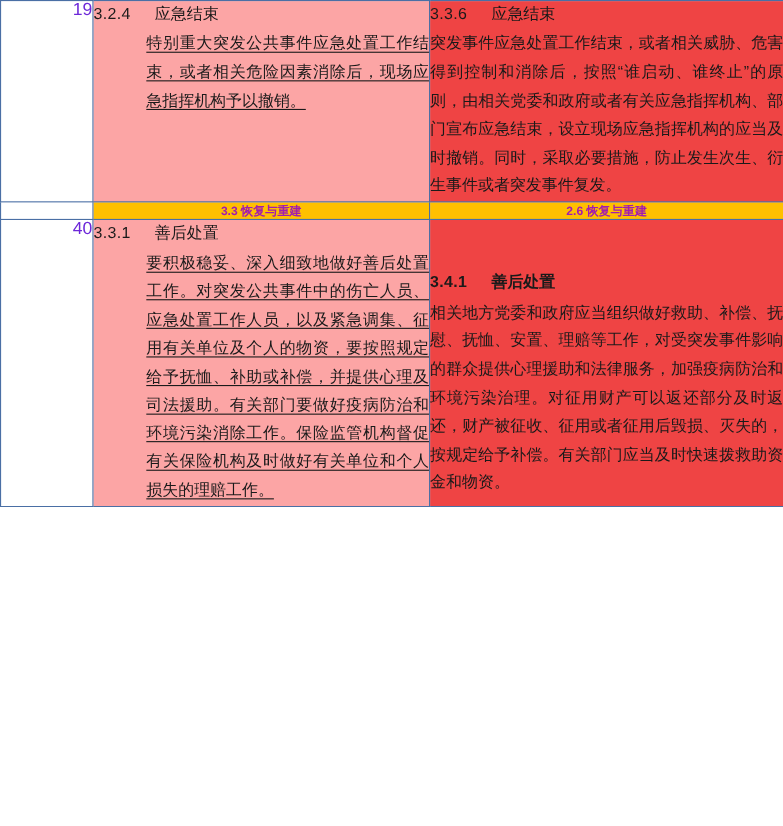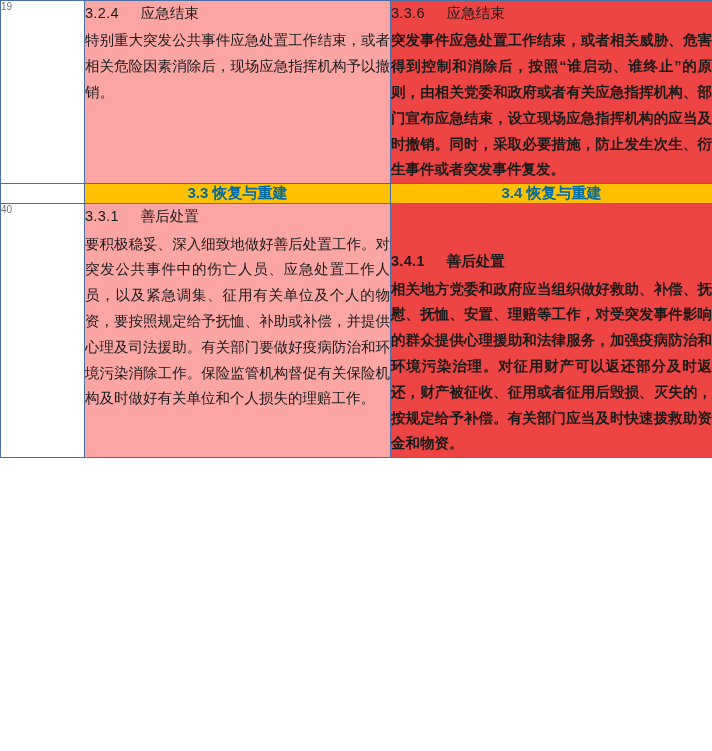--- a/index.html
+++ b/index.html
@@ -24,24 +24,24 @@
   table.cmp td {
     border: 1px solid #4a6fa5;
     vertical-align: top;
     padding: 0;
   }
   .col-num { width: 84px; }
   .col-left { width: 306px; }
   .col-right { width: 322px; }
 
   .numcell {
-    text-align: left;
+    text-align: right;
     vertical-align: middle;
-    font-size: 10px;
-    color: #737373;
+    font-size: 16px;
+    color: #6d28d9;
     background: #ffffff;
   }
   .cell-left {
     background: #fca5a5;
     padding: 10px 12px 12px 12px;
   }
   .cell-right {
     background: #ef4444;
     padding: 8px 12px 12px 12px;
   }
@@ -65,34 +65,36 @@
   }
 
   .para {
     font-size: 14.5px;
     line-height: 1.78;
     margin: 0;
     text-align: justify;
     text-justify: inter-ideograph;
   }
   .para.bold {
-    font-weight: bold;
+    font-weight: normal;
   }
   .para.uline {
+    text-decoration: underline;
     text-decoration-thickness: 1px;
     text-underline-offset: 3px;
+    padding-left: 48px;
   }
 
   .band td {
     background: #ffc000;
     text-align: center;
     font-weight: bold;
-    font-size: 15px;
+    font-size: 11px;
     padding: 7px 0 8px 0;
-    color: #0369a1;
+    color: #a21caf;
   }
   .band td.spacer {
     background: #ffffff;
     border-left: 1px solid #4a6fa5;
     border-right: 1px solid #4a6fa5;
   }
 </style>
 </head>
 <body>
 
@@ -118,21 +120,21 @@
           <p class="sec-title">
             <span class="num">3.3.6</span><span class="gap"></span><span>应急结束</span>
           </p>
           <p class="para bold">突发事件应急处置工作结束，或者相关威胁、危害得到控制和消除后，按照“谁启动、谁终止”的原则，由相关党委和政府或者有关应急指挥机构、部门宣布应急结束，设立现场应急指挥机构的应当及时撤销。同时，采取必要措施，防止发生次生、衍生事件或者突发事件复发。</p>
         </td>
       </tr>
 
       <tr class="band">
         <td class="spacer"></td>
         <td>3.3  恢复与重建</td>
-        <td>3.4  恢复与重建</td>
+        <td>2.6  恢复与重建</td>
       </tr>
 
       <tr>
         <td class="numcell">
           <span>40</span>
         </td>
         <td class="cell-left">
           <p class="sec-title">
             <span class="num">3.3.1</span><span class="gap"></span><span>善后处置</span>
           </p>

